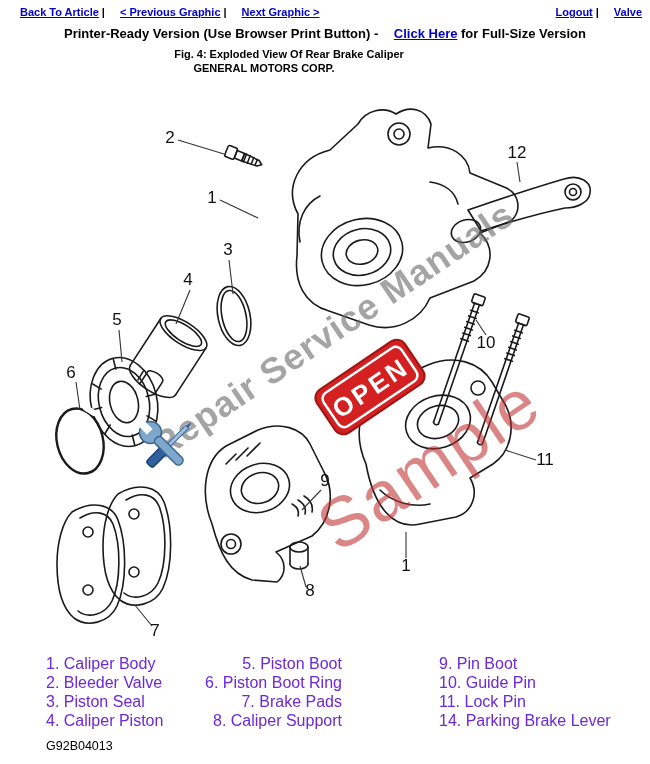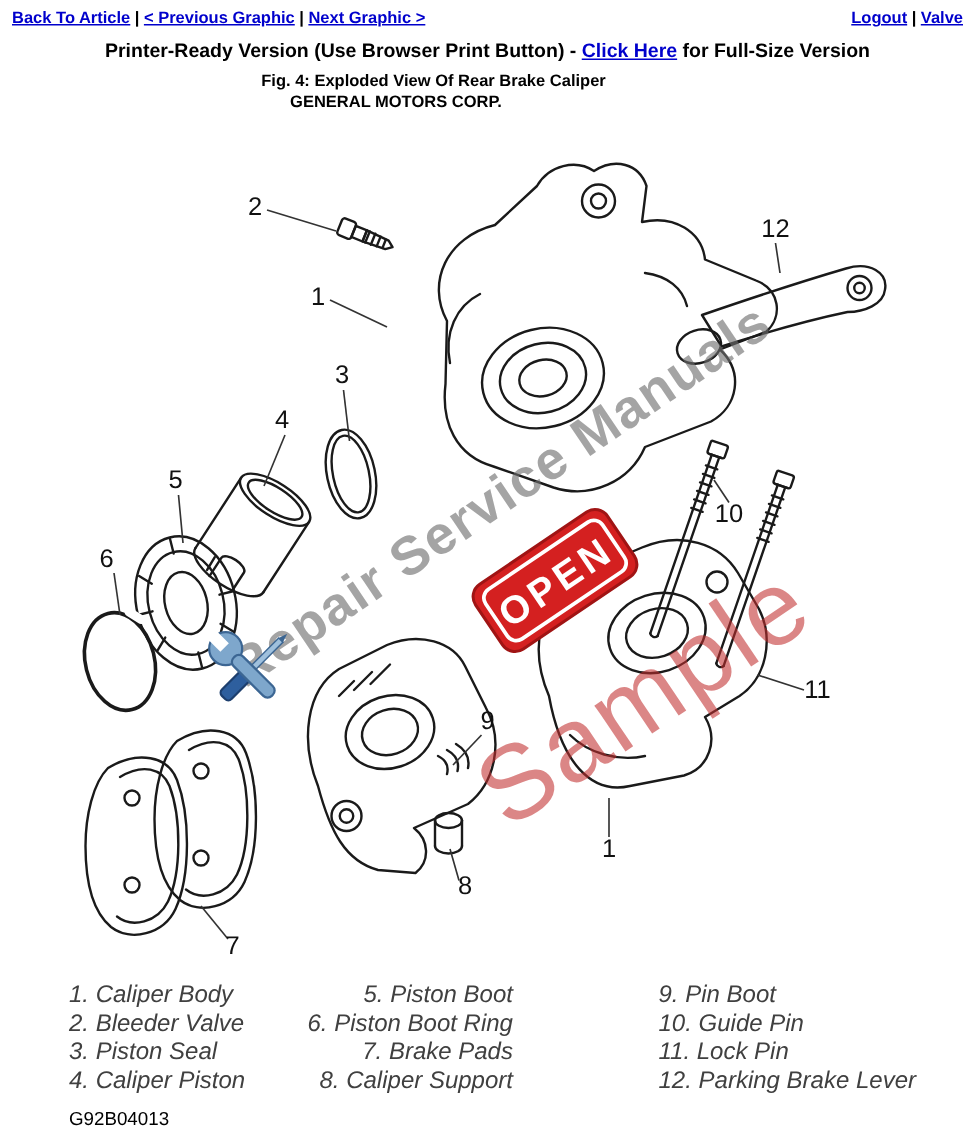--- a/index.html
+++ b/index.html
@@ -1,20 +1,20 @@
 <!DOCTYPE html>
 <html><head>
 <meta charset="utf-8">
 <style>
   html,body { margin:0; padding:0; background:#ffffff; }
   #page {
     position:relative; width:650px; height:764px; background:#ffffff;
     font-family:"Liberation Sans", sans-serif; color:#000; overflow:hidden;
   }
-  a { color:#0000cc; text-decoration:underline; cursor:pointer; }
+  a { color:#0000cc; text-decoration:underline; cursor:pointer;margin-left:12px; }
   .hdr {
     position:absolute; top:6px; left:8px; right:8px;
     display:flex; justify-content:space-between;
     font-size:11px; font-weight:bold;
   }
   .hdr .grp { white-space:nowrap; }
   .sep { color:#000; padding:0 3px; font-weight:bold; }
   .printer-line {
     position:absolute; top:26px; left:0; width:650px; text-align:center;
     font-size:13px; font-weight:bold;
@@ -38,21 +38,21 @@
   .wm-red {
     font-family:"Liberation Sans", sans-serif; font-size:70px;
     fill:#c23030; opacity:.58; letter-spacing:2px;
   }
   .open-text {
     font-family:"Liberation Sans", sans-serif; font-size:26px; font-weight:bold;
     fill:#ffffff; letter-spacing:3px;
   }
   .lcol {
     position:absolute; top:654px; font-size:16px; line-height:19px;
-    color:#404040; white-space:nowrap;font-style:italic;
+    color:#6d28d9; white-space:nowrap;
   }
   #lcol1 { left:46px; }
   #lcol2 { left:205px;text-align:right; }
   #lcol3 { left:398px;margin-left:41px; }
   .figcode { position:absolute; left:46px; top:739px; font-size:12.5px; }
 </style>
 </head>
 <body>
 
 <div id="page">
@@ -250,18 +250,18 @@
   <div class="lcol" id="lcol2">
     <div>5. Piston Boot</div>
     <div>6. Piston Boot Ring</div>
     <div>7. Brake Pads</div>
     <div>8. Caliper Support</div>
   </div>
   <div class="lcol" id="lcol3">
     <div>9. Pin Boot</div>
     <div>10. Guide Pin</div>
     <div>11. Lock Pin</div>
-    <div>12. Parking Brake Lever</div>
+    <div>14. Parking Brake Lever</div>
   </div>
 
   <div class="figcode">G92B04013</div>
 
 </div>
 
 </body></html>

